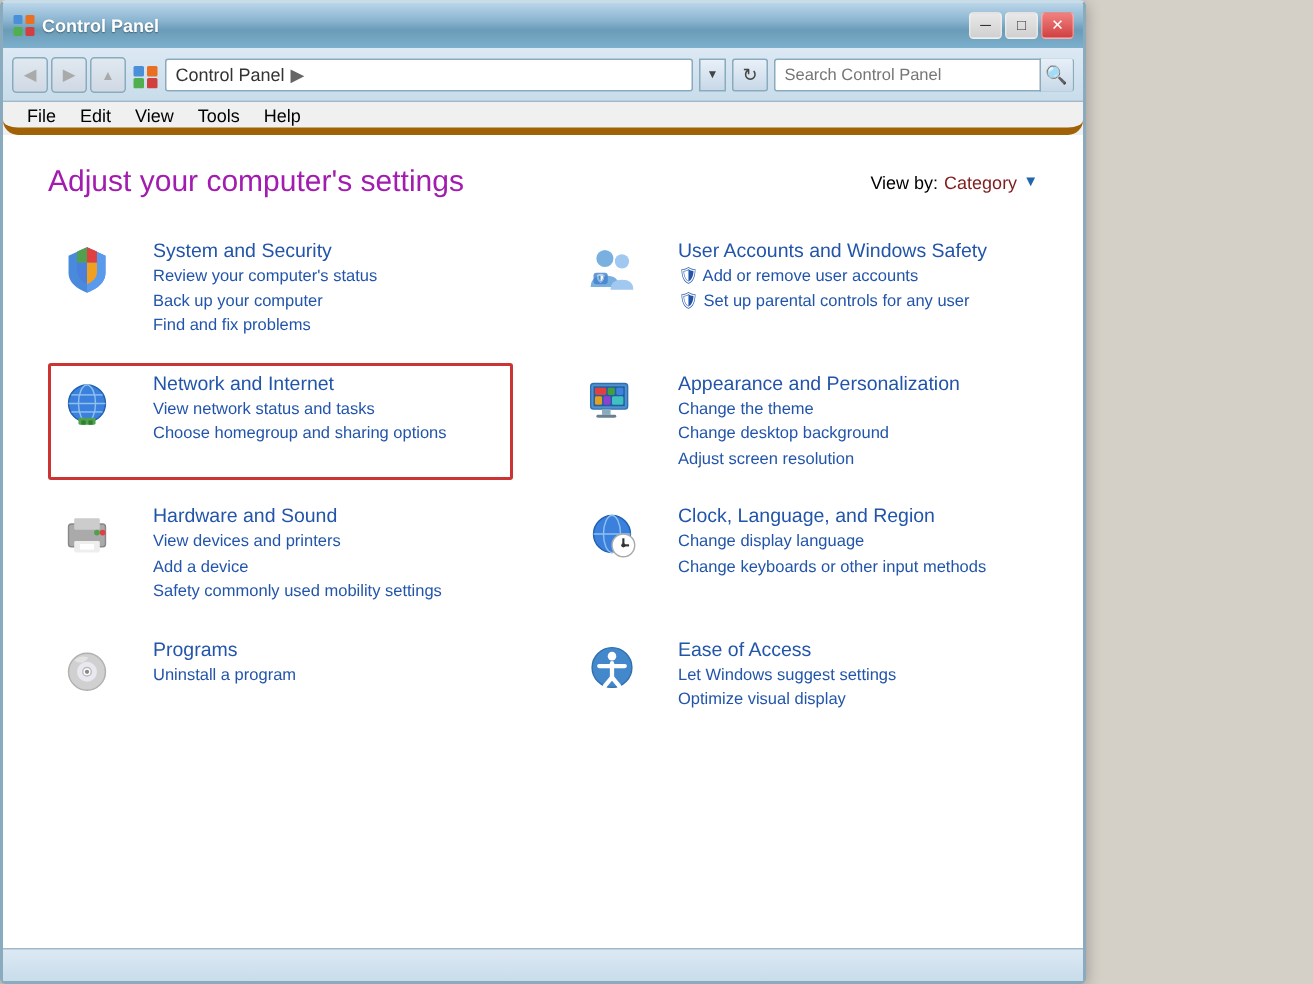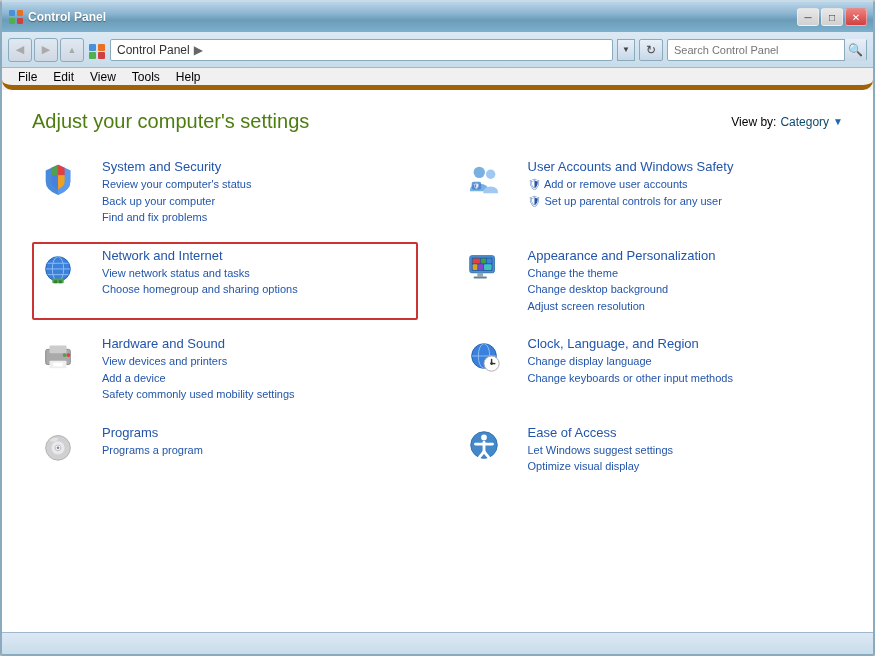--- a/index.html
+++ b/index.html
@@ -7,21 +7,21 @@
       width: 875px;
       height: 656px;
       font-family: 'Segoe UI', Tahoma, sans-serif;
       font-size: 12px;
       background: #d4d0c8;
       overflow: hidden;
     }
 
     
     .window {
-      width: 875px;
+      width: 724px;
       height: 656px;
       border: 2px solid #8aabbd;
       border-top: 2px solid #c8dde8;
       display: flex;
       flex-direction: column;
       background: #f0f0f0;
       border-radius: 4px;
       box-shadow: 0 2px 10px rgba(0,0,0,0.3);
     }
 
@@ -233,37 +233,37 @@
     .page-header {
       display: flex;
       justify-content: space-between;
       align-items: center;
       margin-bottom: 20px;
     }
 
     .page-title {
       font-size: 20px;
       font-weight: 300;
-      color: #4d7c0f;
+      color: #a21caf;
     }
 
     .view-by {
       display: flex;
       align-items: center;
       gap: 4px;
       font-size: 12px;
       color: #333;
     }
 
     .view-by-label {
       color: #000000;
     }
 
     .view-by-value {
-      color: #0c4a6e;
+      color: #7f1d1d;
       cursor: pointer;
     }
 
     .view-by-arrow {
       color: #2266aa;
       font-size: 10px;
     }
 
     
     .items-grid {
@@ -538,21 +538,21 @@
             <circle cx="19" cy="22" r="13" fill="#d0d0d0" stroke="#b0b0b0" stroke-width="1"></circle>
             <circle cx="19" cy="22" r="7" fill="#e8e8f0"></circle>
             <circle cx="19" cy="22" r="3" fill="white" stroke="#bbb" stroke-width="1"></circle>
             <circle cx="19" cy="22" r="1.5" fill="#888"></circle>
 
             <path d="M10 14 Q14 10 20 12 Q16 18 10 14 Z" fill="rgba(255,255,255,0.4)"></path>
           </svg>
         </div>
         <div class="category-text">
           <div class="category-title">Programs</div>
-          <a class="category-link">Programs a program</a>
+          <a class="category-link">Uninstall a program</a>
         </div>
       </div>
 
       <div class="category-item">
         <div class="category-icon">
           <svg width="38" height="38" viewBox="0 0 38 38">
 
             <circle cx="19" cy="19" r="14" fill="#4488cc" stroke="#3070b0" stroke-width="1"></circle>
 
             <circle cx="19" cy="11" r="3" fill="white"></circle>

